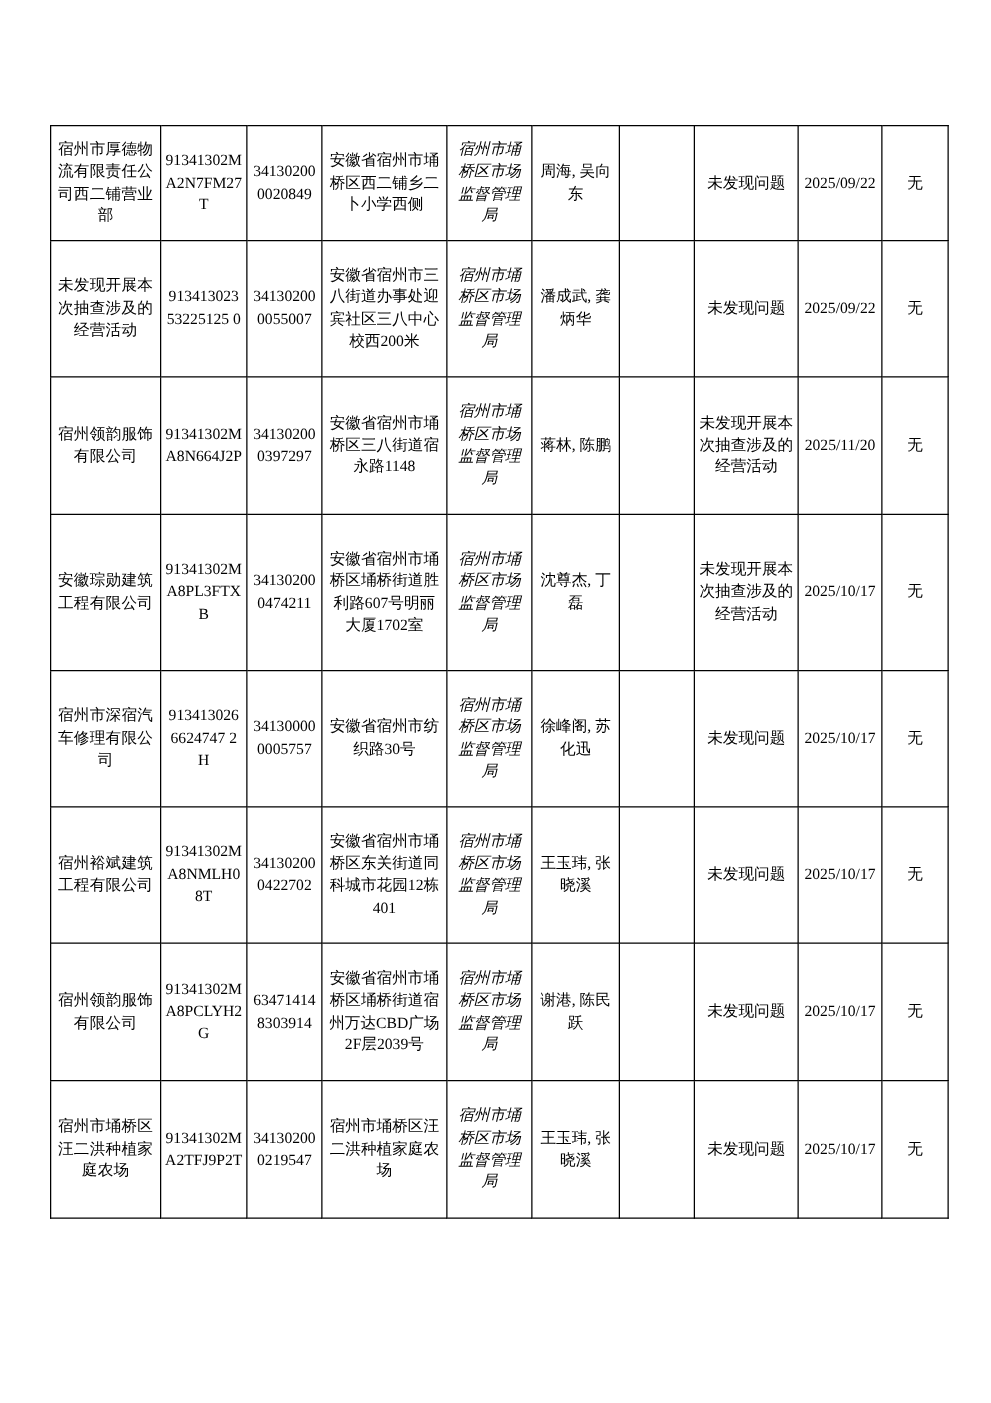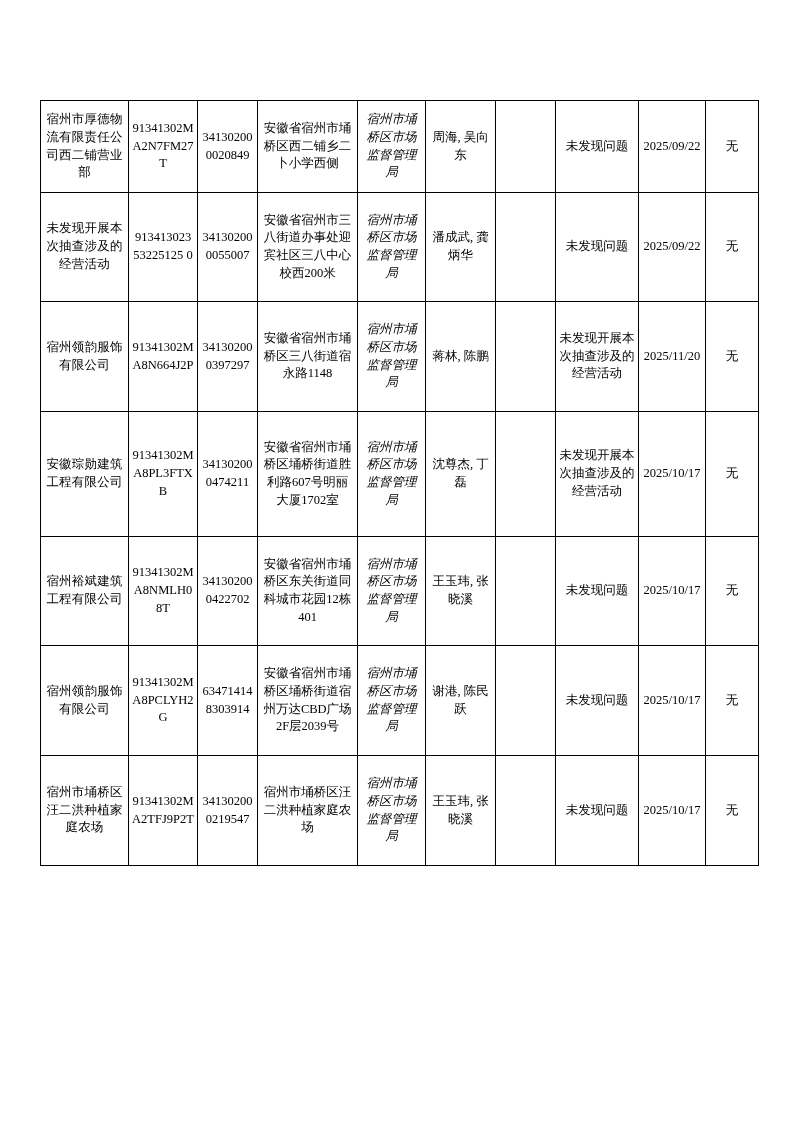--- a/index.html
+++ b/index.html
@@ -127,20 +127,32 @@
           <td class="regno">341302000474211</td>
           <td class="addr">安徽省宿州市埇桥区埇桥街道胜利路607号明丽大厦1702室</td>
           <td class="org">宿州市埇桥区市场监督管理局</td>
           <td class="person">沈尊杰, 丁磊</td>
           <td class="blank"></td>
           <td class="result">未发现开展本次抽查涉及的经营活动</td>
           <td class="date">2025/10/17</td>
           <td class="note">无</td>
         </tr>
         <tr style="height:109px;">
+          <td class="name">宿州市深宿汽车修理有限公司</td>
+          <td class="code">9134130266624747 2H</td>
+          <td class="regno">341300000005757</td>
+          <td class="addr">安徽省宿州市纺织路30号</td>
+          <td class="org">宿州市埇桥区市场监督管理局</td>
+          <td class="person">徐峰阁, 苏化迅</td>
+          <td class="blank"></td>
+          <td class="result">未发现问题</td>
+          <td class="date">2025/10/17</td>
+          <td class="note">无</td>
+        </tr>
+        <tr style="height:109px;">
           <td class="name">宿州裕斌建筑工程有限公司</td>
           <td class="code">91341302MA8NMLH08T</td>
           <td class="regno">341302000422702</td>
           <td class="addr">安徽省宿州市埇桥区东关街道同科城市花园12栋401</td>
           <td class="org">宿州市埇桥区市场监督管理局</td>
           <td class="person">王玉玮, 张晓溪</td>
           <td class="blank"></td>
           <td class="result">未发现问题</td>
           <td class="date">2025/10/17</td>
           <td class="note">无</td>

